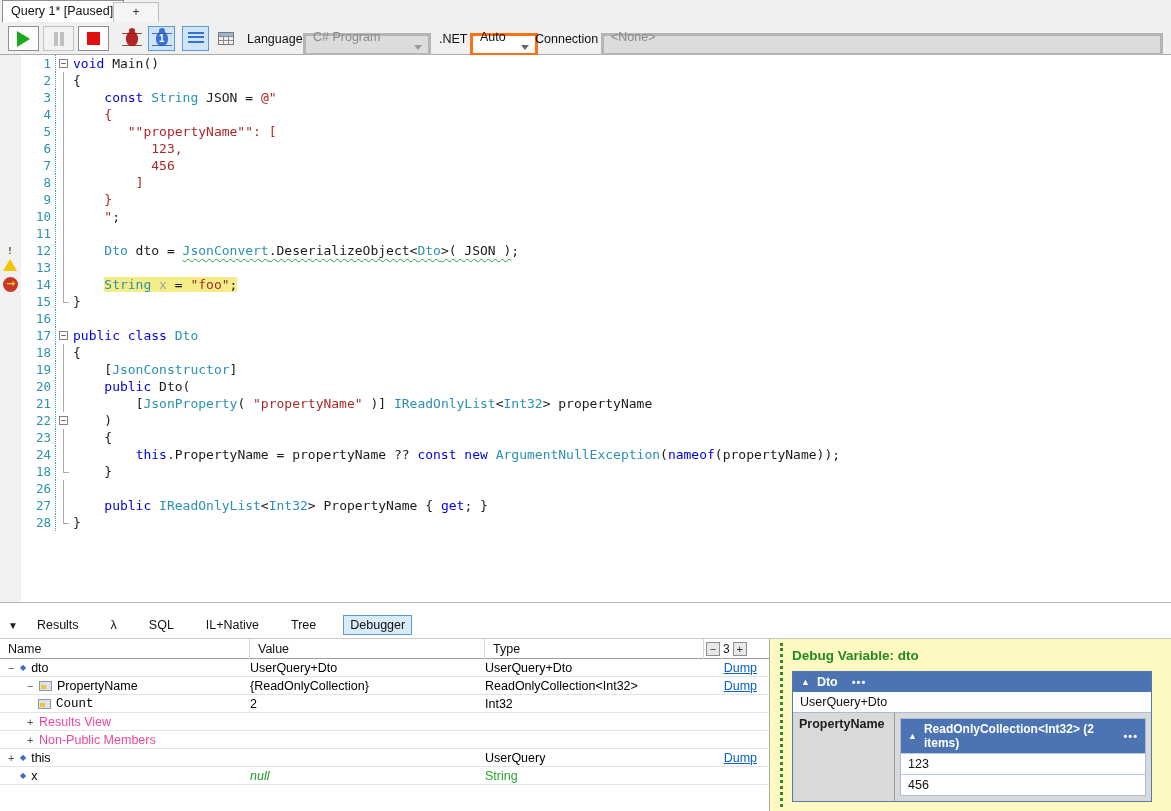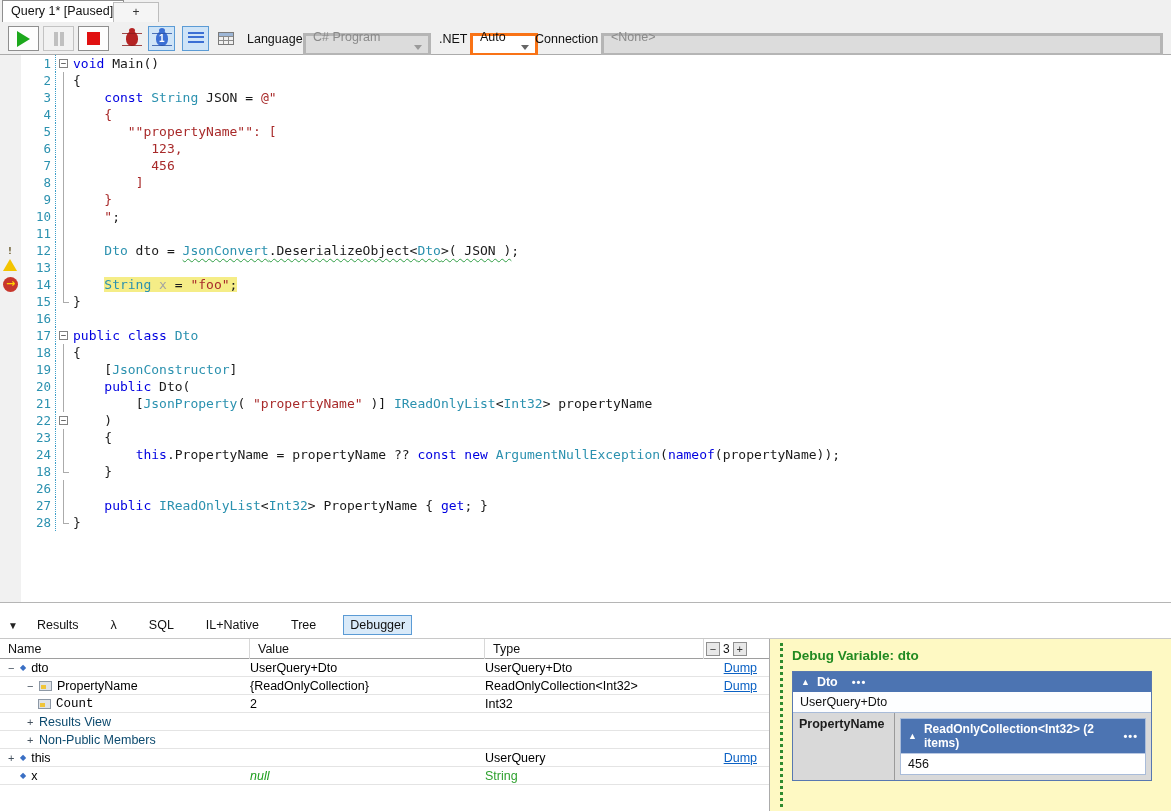--- a/index.html
+++ b/index.html
@@ -89,21 +89,21 @@
             line-height:12px; text-align:center; color:#333; }
   .fc-num { padding:0 3px; font-size:12px; }
   .drow { display:flex; height:18px; align-items:center; border-bottom:1px solid #e4e4e4; }
   .dcell { height:18px; line-height:18px; overflow:hidden; white-space:nowrap; }
   .namecell { display:flex; align-items:center; }
   .exp { width:12px; font-size:11px; color:#44515e; flex:none; }
   .ic-field { color:#3A6FC4; font-size:8px; margin-right:5px; flex:none; }
   .ic-prop { position:relative; width:13px; height:10px; margin-right:5px; flex:none;
              background:#dfe3e8; border:1px solid #8d98a5; }
   .ic-prop::after { content:""; position:absolute; left:1px; bottom:1px; width:5px; height:4px; background:#F0C53A; }
-  .greenrow { color:#0c4a6e; }
+  .greenrow { color:#ec4899; }
   .val-null { color:#1E9E1E; font-style:italic; }
   .type-green { color:#2FA12F; }
   .dumpcell { flex:1; text-align:right; padding-right:12px; }
   .dump-link { color:#0B61C4; text-decoration:underline; cursor:pointer; }
 
   
   .varpanel { position:absolute; left:770px; right:0; top:0; bottom:0; background:#fef9c3; }
   .vsplit { position:absolute; left:10px; top:4px; bottom:4px; border-left:3px dotted #2E8B2E; }
   .vtitle { position:absolute; left:22px; top:9px; font-size:13.5px; font-weight:bold; color:#218A21; }
   .dumpgrid { position:absolute; left:22px; top:32px; width:360px; border:1px solid #5878B0; }
@@ -465,20 +465,21 @@
         <div class="dgprop">
           <div class="plabel">PropertyName</div>
           <div class="pval">
             <div class="ntable">
               <div class="dgh">
                 <span class="tri">▲</span>
                 <span>ReadOnlyCollection&lt;Int32&gt; (2 items)</span>
                 <span class="more">•••</span>
               </div>
               <div>
+                  <div class="ndrow">123</div>
                   <div class="ndrow">456</div>
                 </div>
             </div>
           </div>
         </div>
       </div>
     </div>
   </div>
 </div>
 

